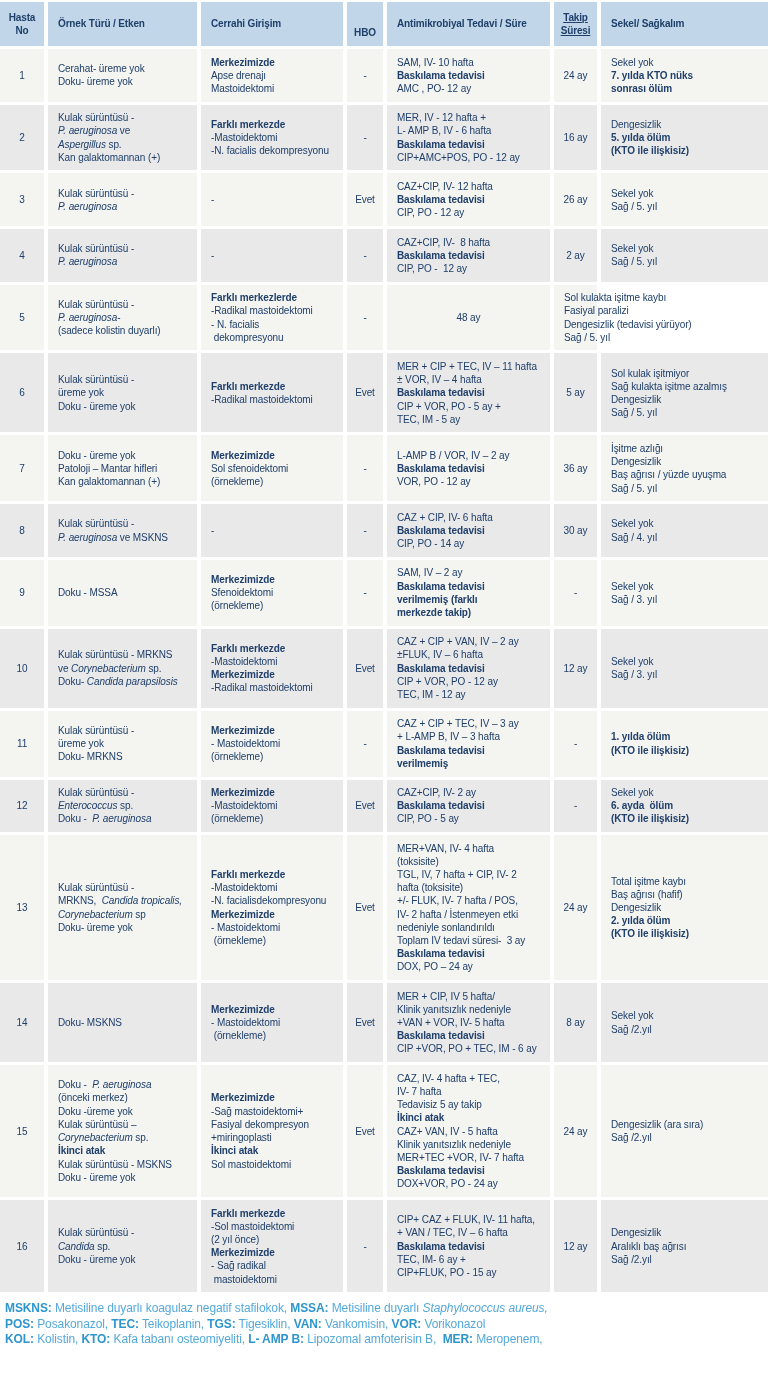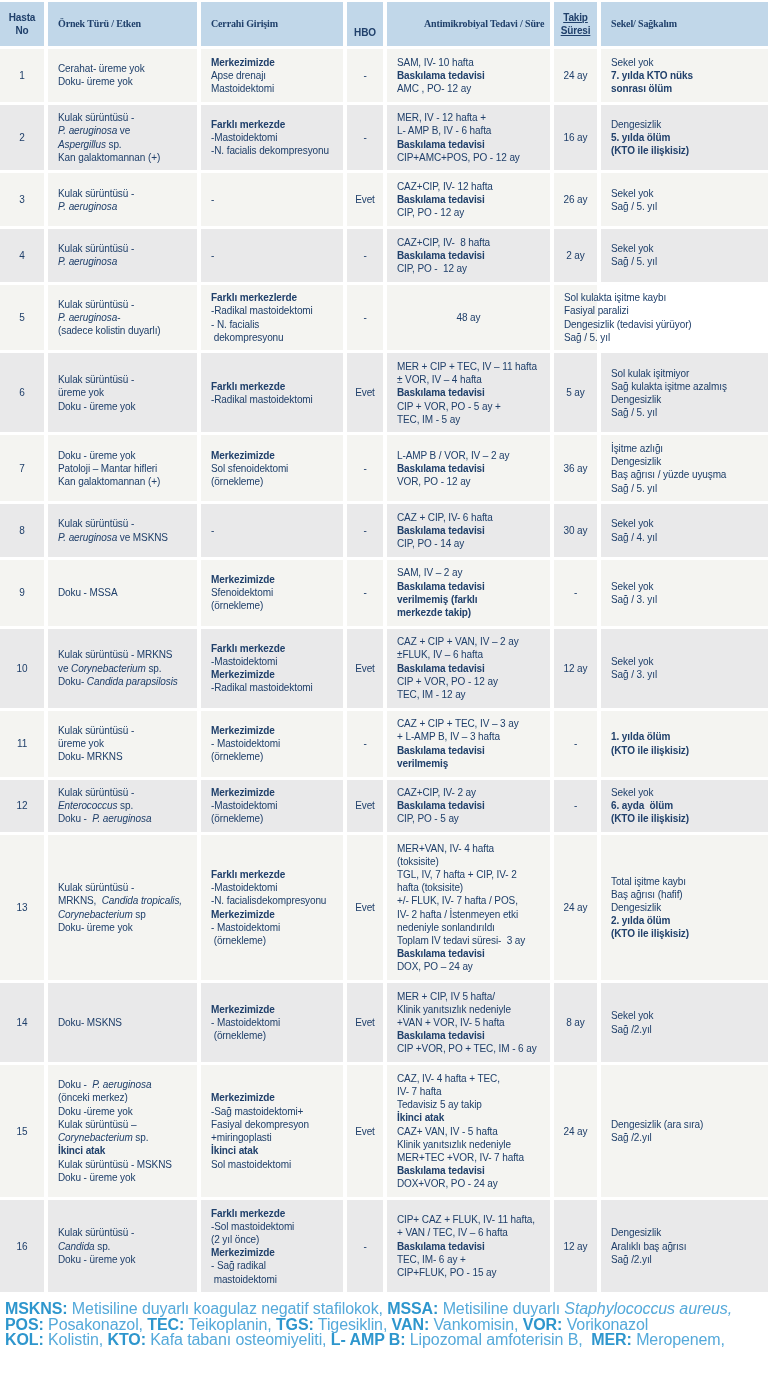--- a/index.html
+++ b/index.html
@@ -5,27 +5,27 @@
   html,body{margin:0;padding:0;background:#ffffff;}
   body{width:768px;height:1385px;overflow:hidden;
        font-family:"Liberation Sans","DejaVu Sans",sans-serif;
        color:#20406b;font-size:10px;}
   .tbl{display:flex;flex-direction:column;row-gap:3px;padding-top:2px;}
   .row{display:grid;grid-template-columns:44px 149px 142px 36px 163px 43px 167px;column-gap:4px;}
   .cell{display:flex;flex-direction:column;justify-content:center;
         padding:6.5px 5px 6.5px 10px;line-height:13.2px;}
   .cell.ctr{align-items:center;text-align:center;padding:6.5px 2px;}
   .hdr .cell{background:#c1d7e9;font-weight:700;min-height:31px;letter-spacing:-0.15px;}
-  .hdr .cell.nw{white-space:nowrap;font-family:Liberation Serif, serif;}
+  .hdr .cell.nw{white-space:nowrap;}
   .body-row.odd .cell{background:#f4f4f1;}
   .body-row.even .cell{background:#e9e9ea;}
   .ln{white-space:pre;letter-spacing:-0.1px;}
   .b{font-weight:700;}
   .i{font-style:italic;}
-  .notes{padding:9px 0 0 5px;font-size:16px;line-height:15.5px;color:#54a9da;}
+  .notes{padding:9px 0 0 5px;font-size:12px;line-height:15.5px;color:#54a9da;}
   .notes .b{color:#2e96cd;}
   .notes .ln{white-space:pre;letter-spacing:-0.1px;}
 </style>
 </head>
 <body>
 
 <div class="tbl">
   <div class="row hdr" id="header-row">
       <div class="cell ctr">
         <div style="white-space: normal;">Hasta No</div>
@@ -33,21 +33,21 @@
       <div class="cell nw">
         <div style="white-space: nowrap;">Örnek Türü / Etken</div>
       </div>
       <div class="cell nw">
         <div style="white-space: nowrap;">Cerrahi Girişim</div>
       </div>
       <div class="cell ctr">
         <div style="white-space: normal; margin-top: 17px;">HBO</div>
       </div>
       <div class="cell nw">
-        <div style="white-space: nowrap; margin-left: 27px;">Antimikrobiyal Tedavi / Süre</div>
+        <div style="white-space: nowrap;">Antimikrobiyal Tedavi / Süre</div>
       </div>
       <div class="cell ctr">
         <div style="white-space: normal; text-decoration: underline;">Takip Süresi</div>
       </div>
       <div class="cell nw">
         <div style="white-space: nowrap;">Sekel/ Sağkalım</div>
       </div>
     </div>
 
 <div class="row body-row odd">

